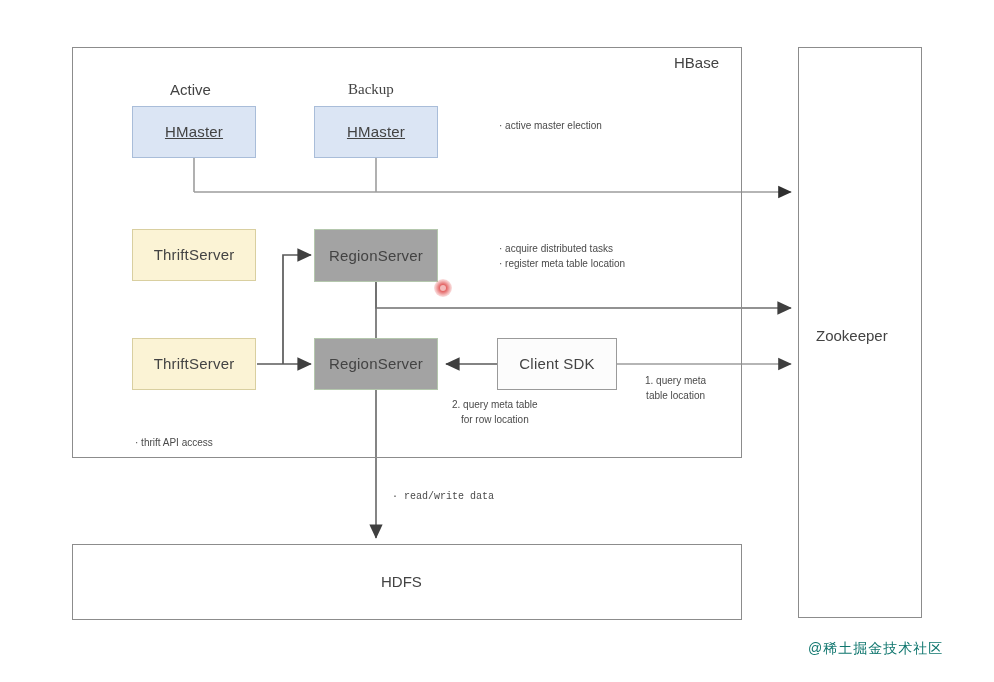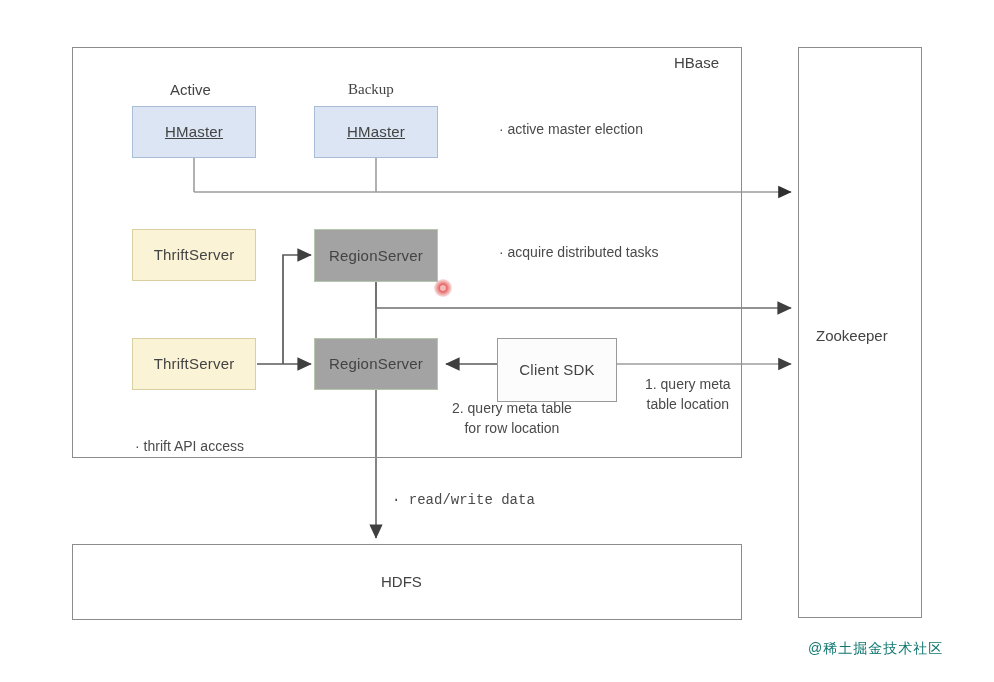--- a/index.html
+++ b/index.html
@@ -62,21 +62,21 @@
     background: transparent;
   }
   .caption {
     position: absolute;
     font-size: 15px;
     color: #434343;
     white-space: nowrap;
   }
   .annot {
     position: absolute;
-    font-size: 14px;
+    font-size: 10px;
     color: #4a4a4a;
     line-height: 1.45;
     white-space: nowrap;
   }
   .annot .line {
     display: block;
   }
   .annot-center {
     text-align: center;
   }
@@ -167,28 +167,29 @@
 
   <div class="node node-blue" style="left:132px; top:106px; width:124px; height:52px;">HMaster</div>
   <div class="node node-blue" style="left:314px; top:106px; width:124px; height:52px;">HMaster</div>
 
   <div class="node node-yellow" style="left:132px; top:229px; width:124px; height:52px;">ThriftServer</div>
   <div class="node node-yellow" style="left:132px; top:338px; width:124px; height:52px;">ThriftServer</div>
 
   <div class="node node-green" style="left:314px; top:229px; width:124px; height:53px;">RegionServer</div>
   <div class="node node-green" style="left:314px; top:338px; width:124px; height:52px;">RegionServer</div>
 
-  <div class="node node-white" style="left:497px; top:338px; width:120px; height:64px;">Client SDK</div>
+  <div class="node node-white" style="left:497px; top:338px; width:120px; height:52px;">Client SDK</div>
 
   <div class="annot" style="left:499px; top:119px;">
     <span class="line">· active master election</span>
   </div>
 
   <div class="annot" style="left:499px; top:242px;">
     <span class="line">· acquire distributed tasks</span>
+    <span class="line">· register meta table location</span>
   </div>
 
   <div class="annot" style="left:135px; top:408px;margin-top:28px;">· thrift API access</div>
 
   <div class="annot" style="left:392px; top:490px;font-family:Liberation Mono, monospace;">· read/write data</div>
 
   <div class="annot annot-center" style="left:645px; top:374px;">
     <span class="line">1. query meta</span>
     <span class="line">table location</span>
   </div>

